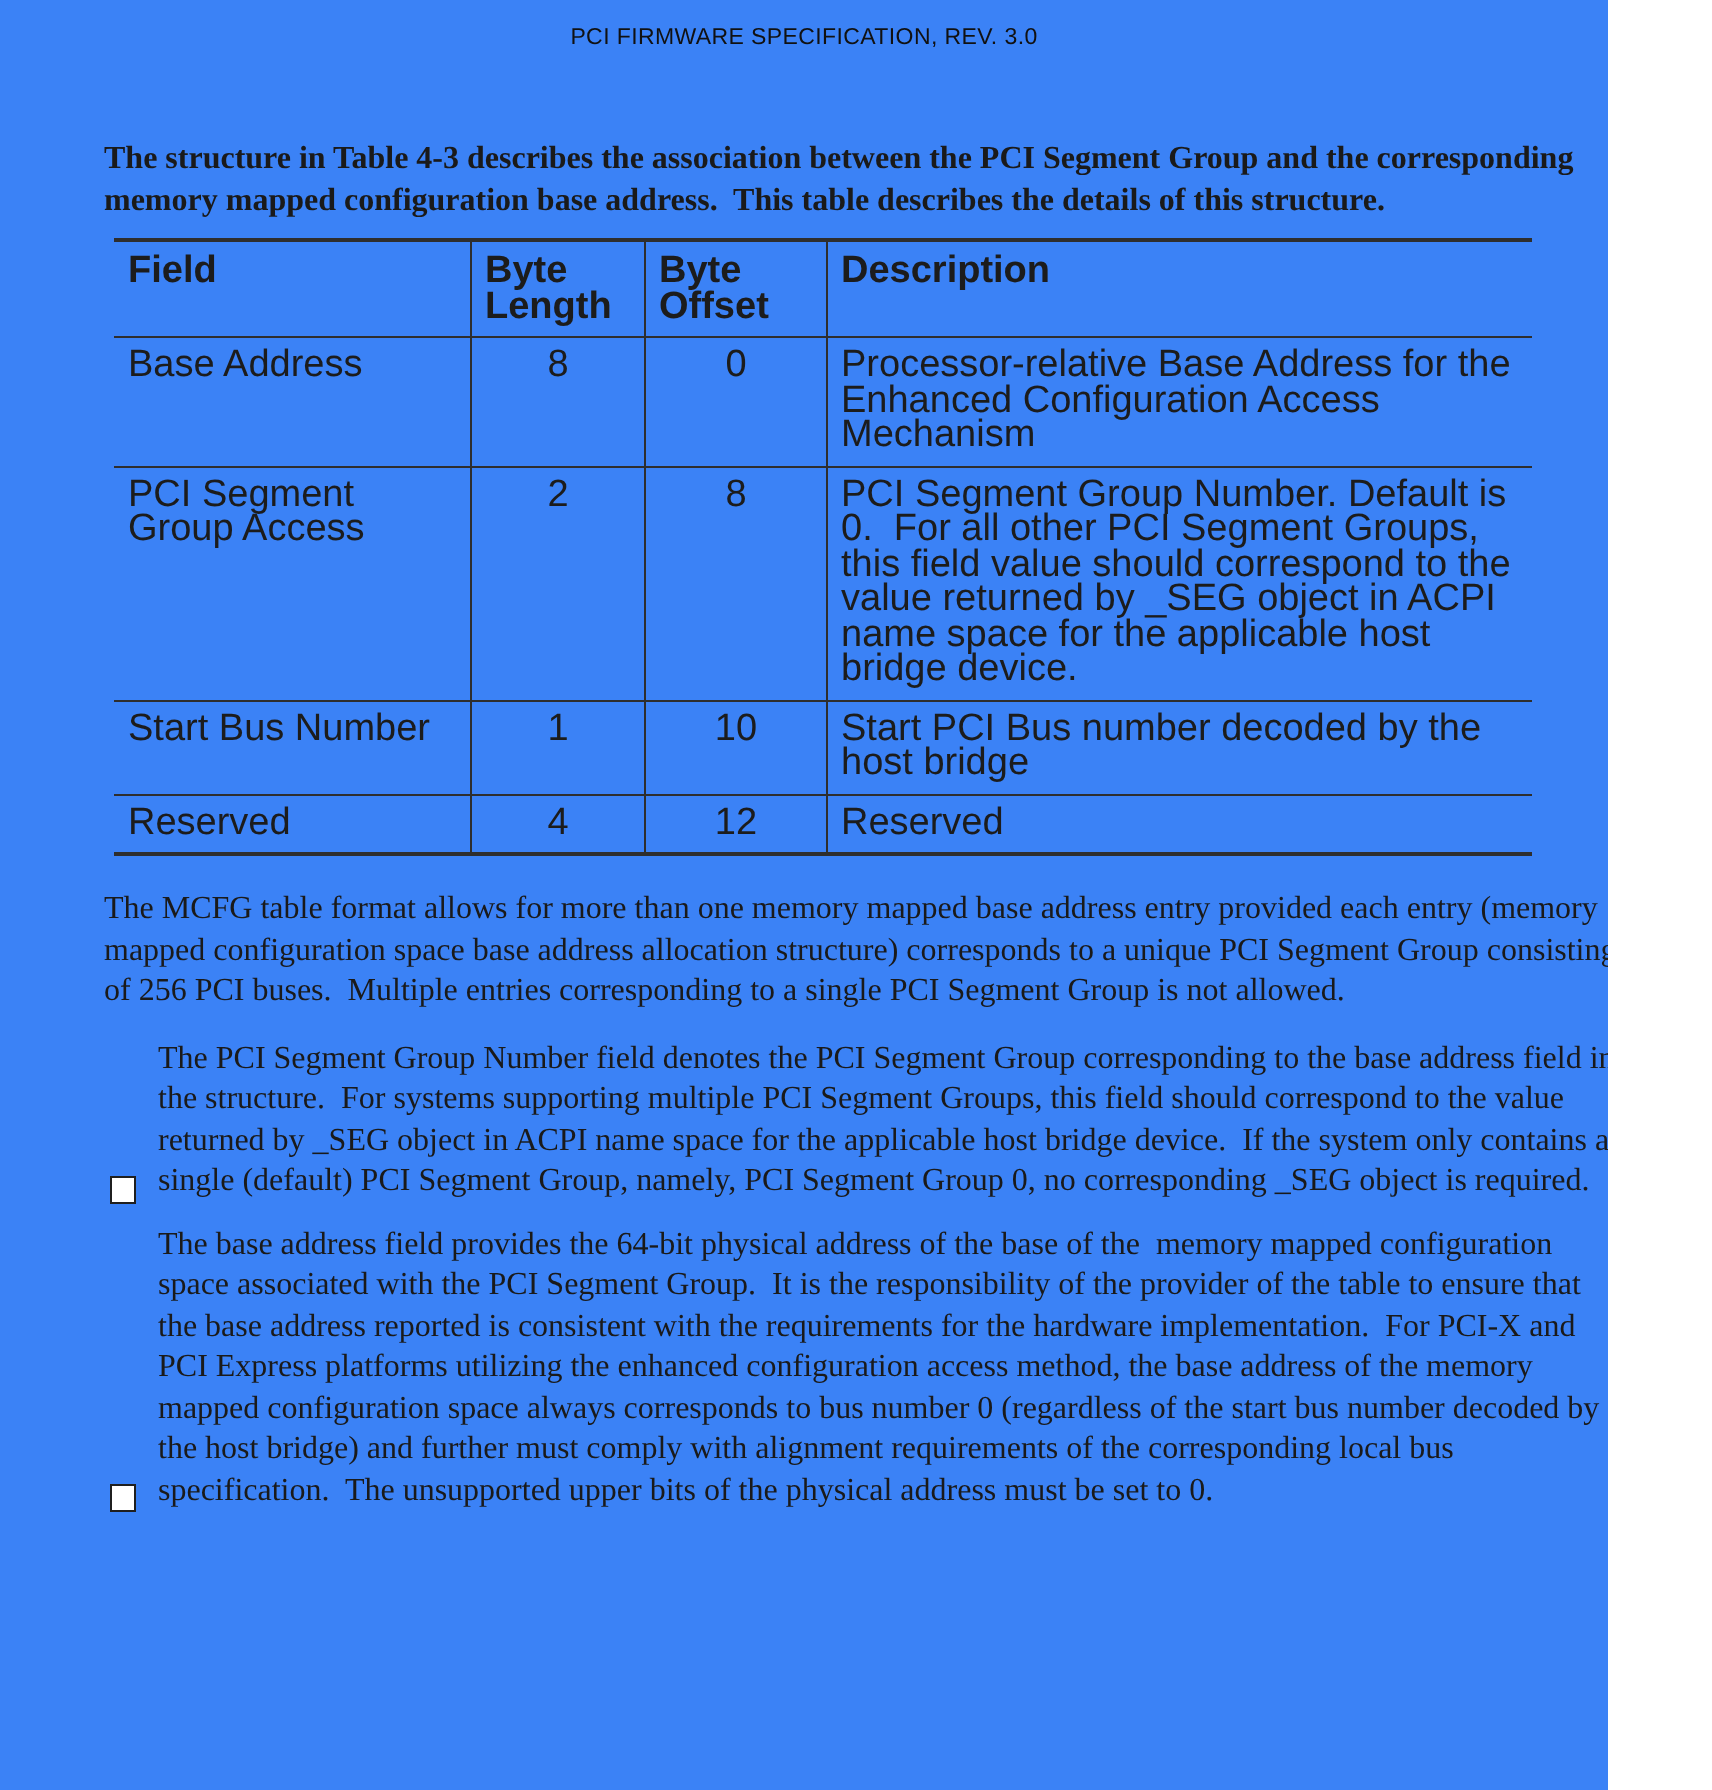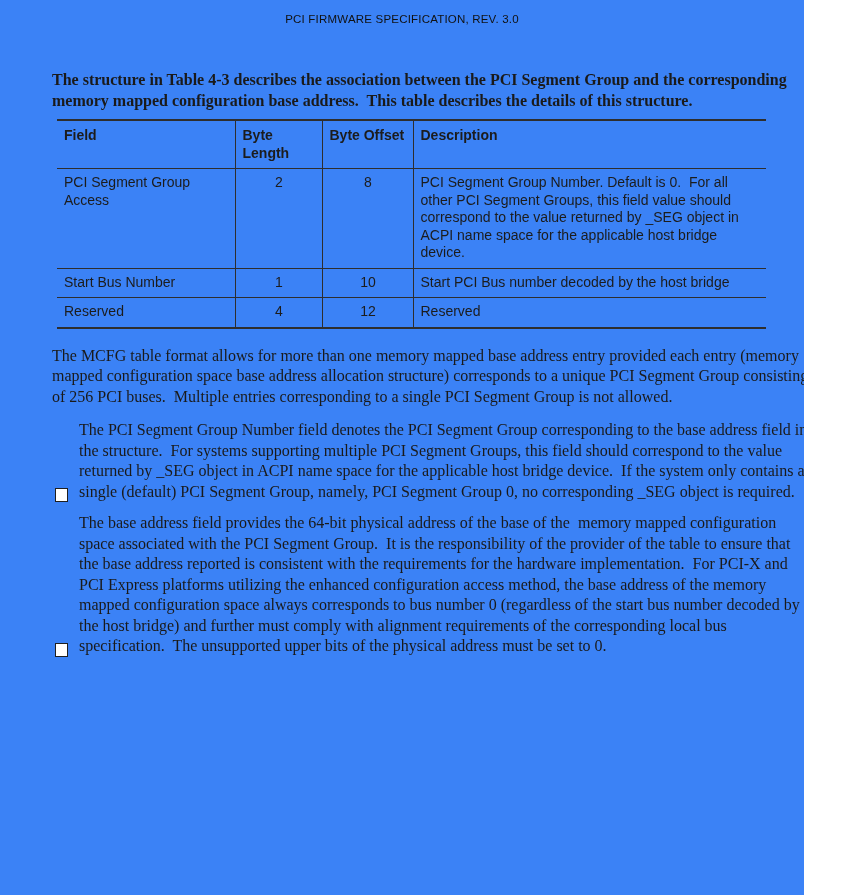--- a/index.html
+++ b/index.html
@@ -40,21 +40,21 @@
     color: #111111;
   }
   table.spec-table {
     margin: 8px 0 0 57px;
     width: 709px;
     border-collapse: collapse;
     table-layout: fixed;
     border-top: 2px solid #2e2e2e;
     border-bottom: 2px solid #2e2e2e;
     font-family: "Liberation Sans", sans-serif;
-    font-size: 14px;
+    font-size: 19px;
     line-height: 17.5px;
     color: #1c1c1c;
   }
   table.spec-table th, table.spec-table td {
     border-bottom: 1.5px solid #2e2e2e;
     border-right: 1.5px solid #2e2e2e;
     vertical-align: top;
     text-align: left;
     padding: 5px 6px 6px 7px;
     white-space: pre-wrap;
@@ -107,20 +107,26 @@
     <thead>
       <tr>
         <th>Field</th>
         <th>Byte Length</th>
         <th>Byte Offset</th>
         <th>Description</th>
       </tr>
     </thead>
     <tbody>
       <tr>
+        <td>Base Address</td>
+        <td>8</td>
+        <td>0</td>
+        <td>Processor-relative Base Address for the Enhanced Configuration Access Mechanism</td>
+      </tr>
+      <tr>
         <td>PCI Segment Group Access</td>
         <td>2</td>
         <td>8</td>
         <td>PCI Segment Group Number. Default is 0.  For all other PCI Segment Groups, this field value should correspond to the value returned by _SEG object in ACPI name space for the applicable host bridge device.</td>
       </tr>
       <tr>
         <td>Start Bus Number</td>
         <td>1</td>
         <td>10</td>
         <td>Start PCI Bus number decoded by the host bridge</td>

